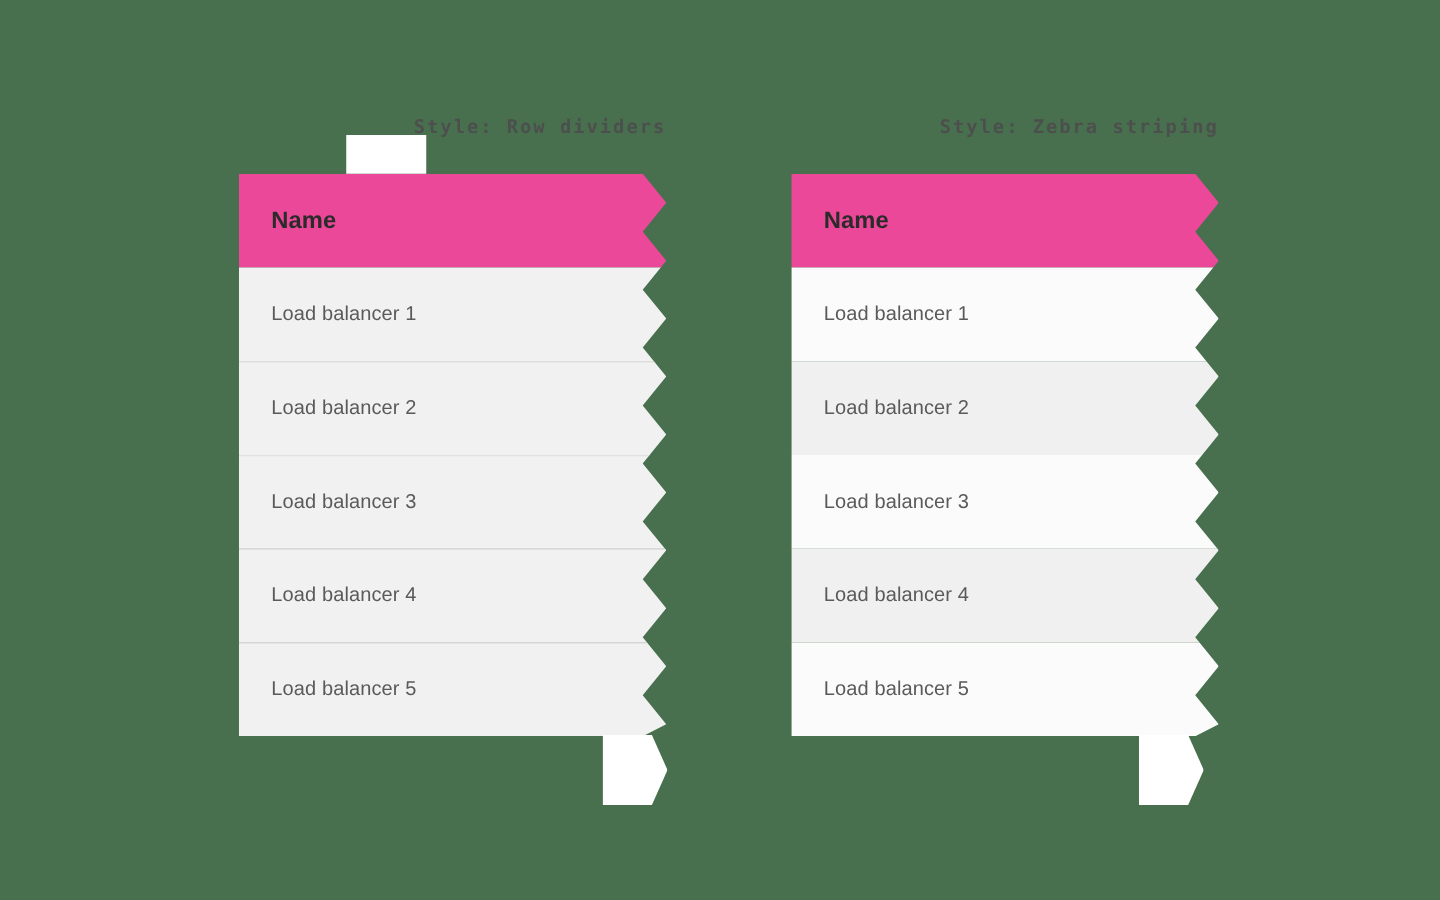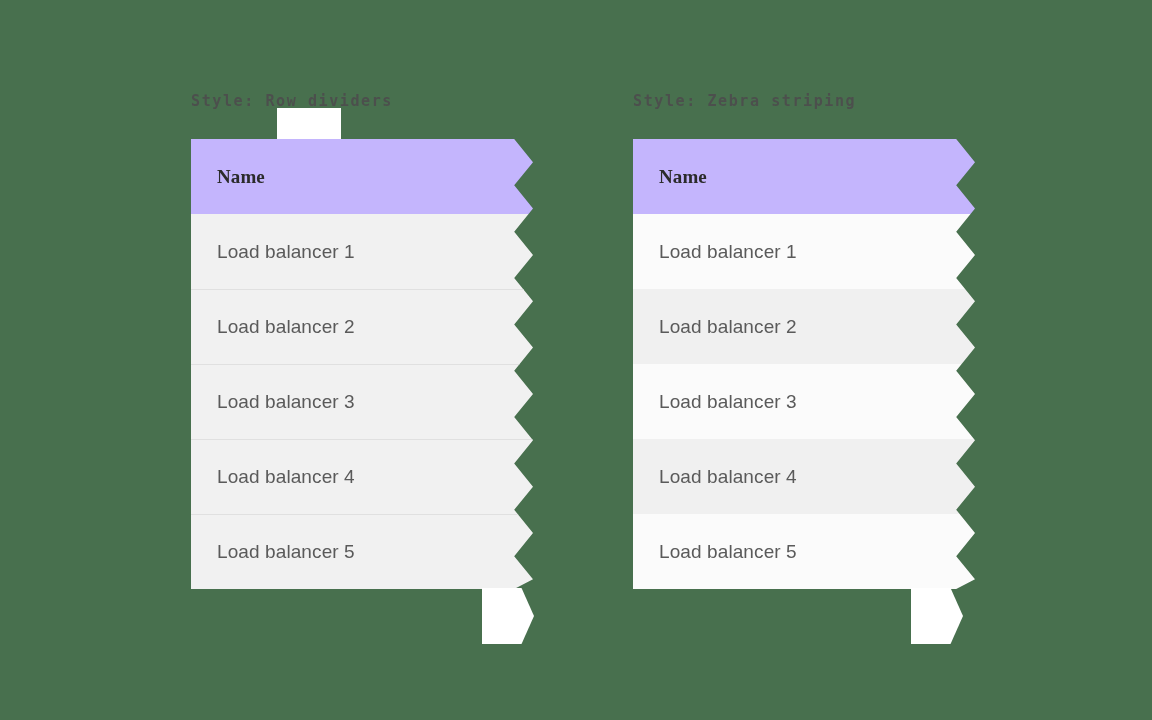--- a/index.html
+++ b/index.html
@@ -12,20 +12,21 @@
     height: 720px;
     background: #48704e;
     font-family: "Liberation Sans", sans-serif;
     overflow: hidden;
     position: relative;
   }
 
   .stage {
     position: absolute;
     inset: 0;
+    text-align: right;
   }
 
   
   .panel {
     position: absolute;
     top: 88px;
   }
   .panel.left  { left: 191px; width: 342px; }
   .panel.right { left: 621px; width: 342px; margin-left: 12px; }
 
@@ -90,43 +91,42 @@
       94.5% 61.8%, 100% 66.95%,
       94.5% 72.1%, 100% 77.25%,
       94.5% 82.4%, 100% 87.55%,
       94.5% 92.7%, 100% 97.85%,
       94.5% 100%, 0 100%
     );
   }
 
   .thead {
     height: 75px;
-    background: #c4b5fd;
+    background: #ec4899;
     display: flex;
     align-items: center;
     padding-left: 26px;
     box-sizing: border-box;
-    font-family: Liberation Serif, serif;
   }
   .th {
     font-size: 19px;
     font-weight: bold;
     color: #2b2b2b;
     letter-spacing: 0.1px;
   }
 
   .row {
     height: 75px;
     display: flex;
     align-items: center;
     padding-left: 26px;
     box-sizing: border-box;
   }
   .cell {
-    font-size: 19px;
+    font-size: 16px;
     color: #5a5a5a;
     letter-spacing: 0.1px;
   }
 
   
   .divider-style .row {
     background: #f1f1f1;
     border-top: 1px solid #e0e0e0;
   }
   .divider-style .row.first {

